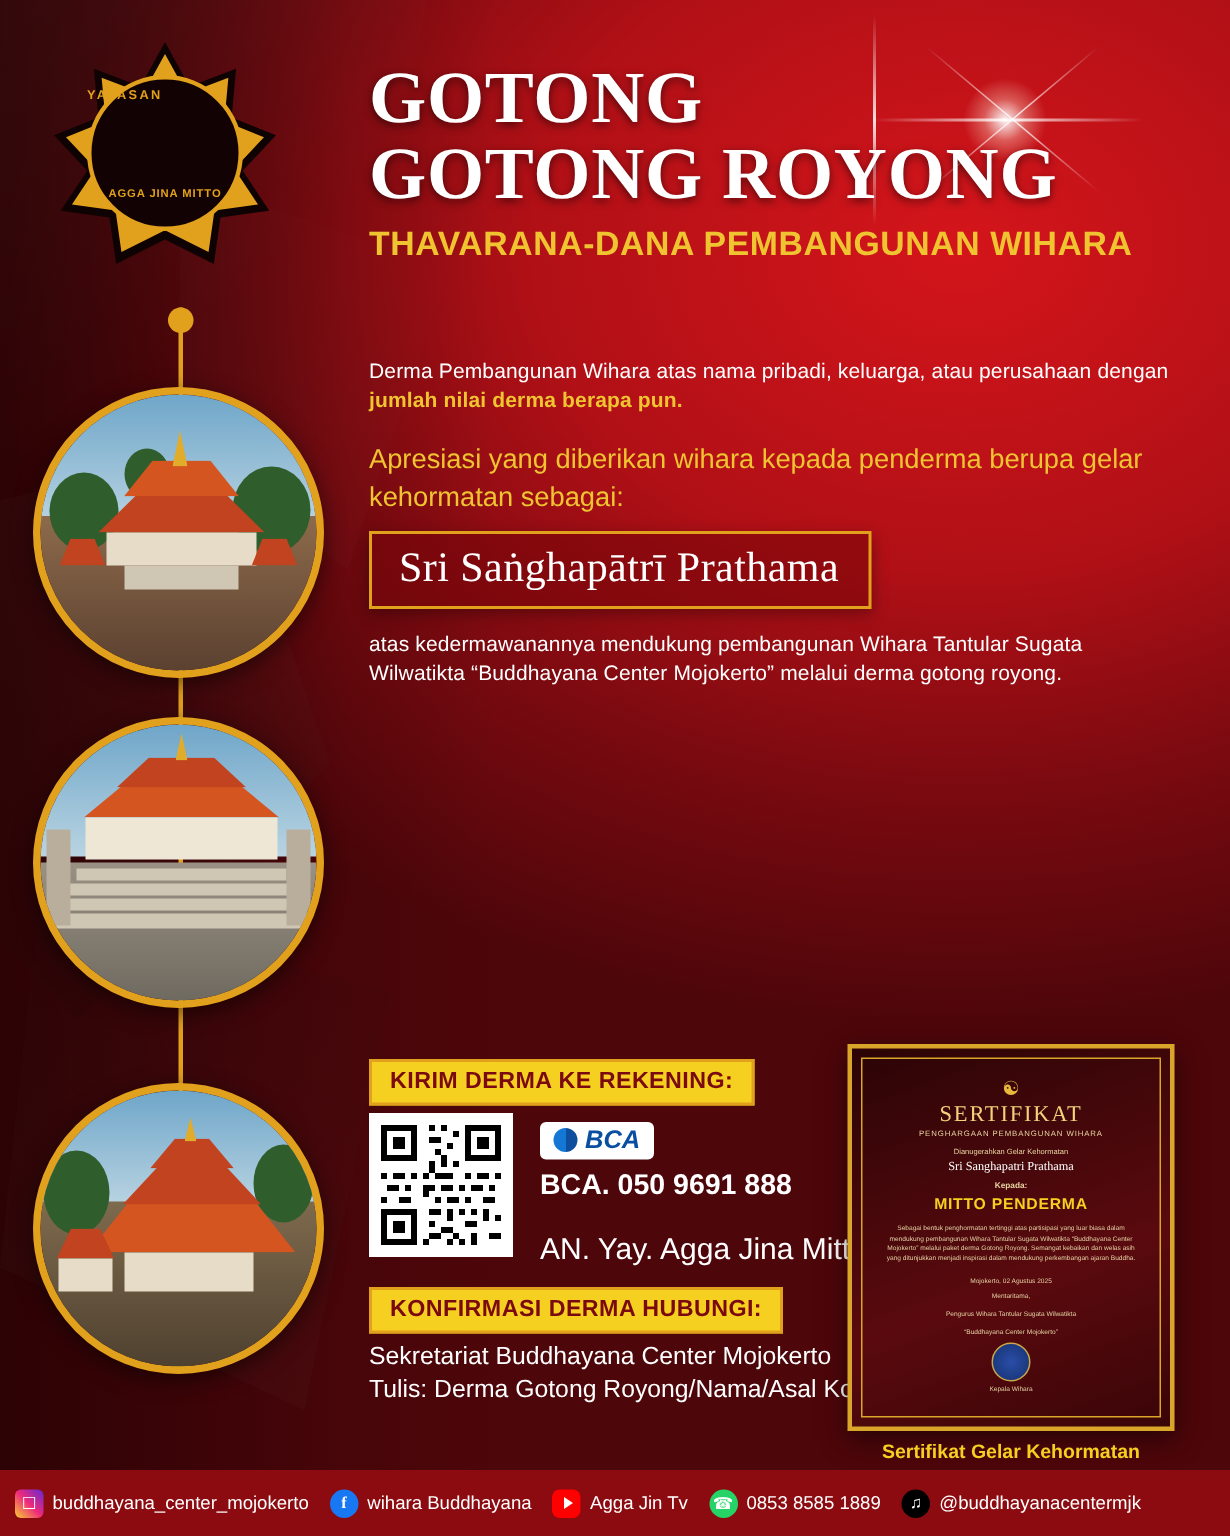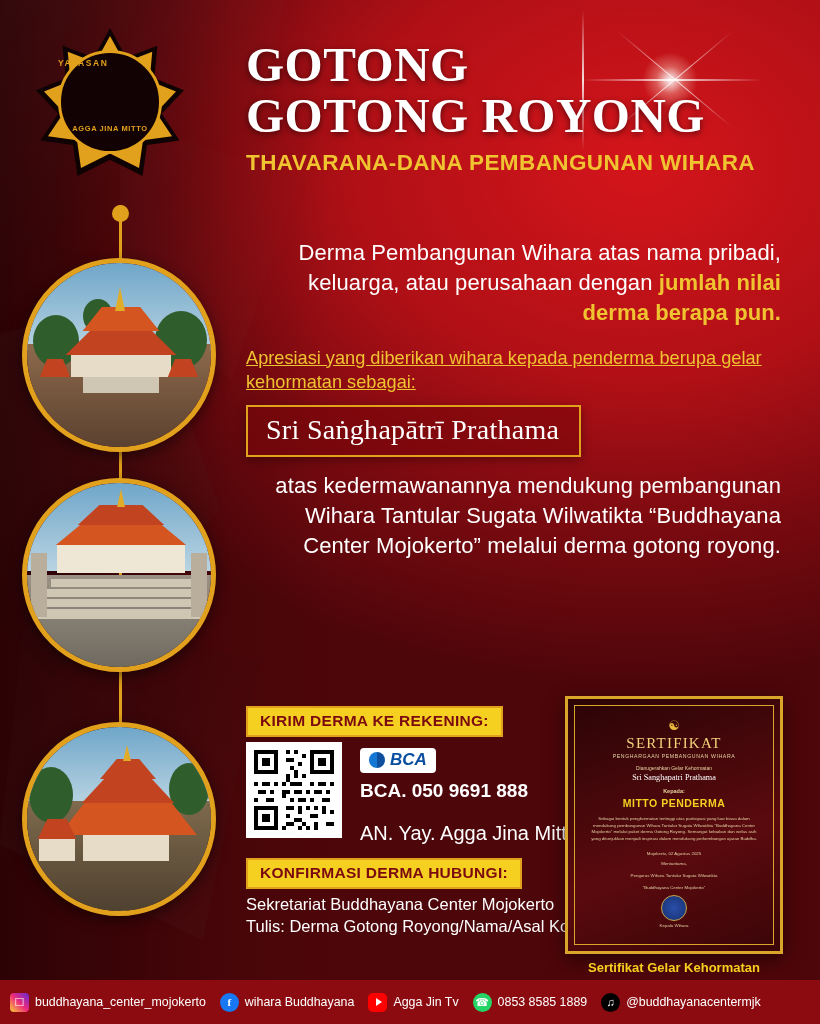--- a/index.html
+++ b/index.html
@@ -84,23 +84,23 @@
     letter-spacing: .5px;
     text-shadow: 0 2px 6px rgba(0,0,0,.55);
   }
   .h2 {
     margin-top: 8px;
     color: #f0c431; font-size: 22.5px; font-weight: bold; letter-spacing: .4px;
   }
 
   
   .body { position: absolute; left: 246px; top: 238px; width: 535px; color: #fff; }
-  .p { font-size: 22px; line-height: 1.36; margin-bottom: 18px; letter-spacing: .1px; text-align: right; }
+  .p { font-size: 14px; line-height: 1.36; margin-bottom: 18px; letter-spacing: .1px; }
   .p b { color: #f0c431; font-weight: bold; }
-  .apr { color: #f0c431; font-size: 18.2px; line-height: 1.36; margin-top: 8px; margin-bottom: 10px; text-decoration: underline; }
+  .apr { color: #f0c431; font-size: 18.2px; line-height: 1.36; margin-top: 8px; margin-bottom: 10px; }
 
   .title-box {
     display: inline-block;
     border: 2px solid #e2a11c;
     background: rgba(120,6,10,.55);
     padding: 7px 20px 9px 18px;
     margin-bottom: 14px;
     box-shadow: 0 3px 10px rgba(0,0,0,.35);
   }
   .title-box span {

